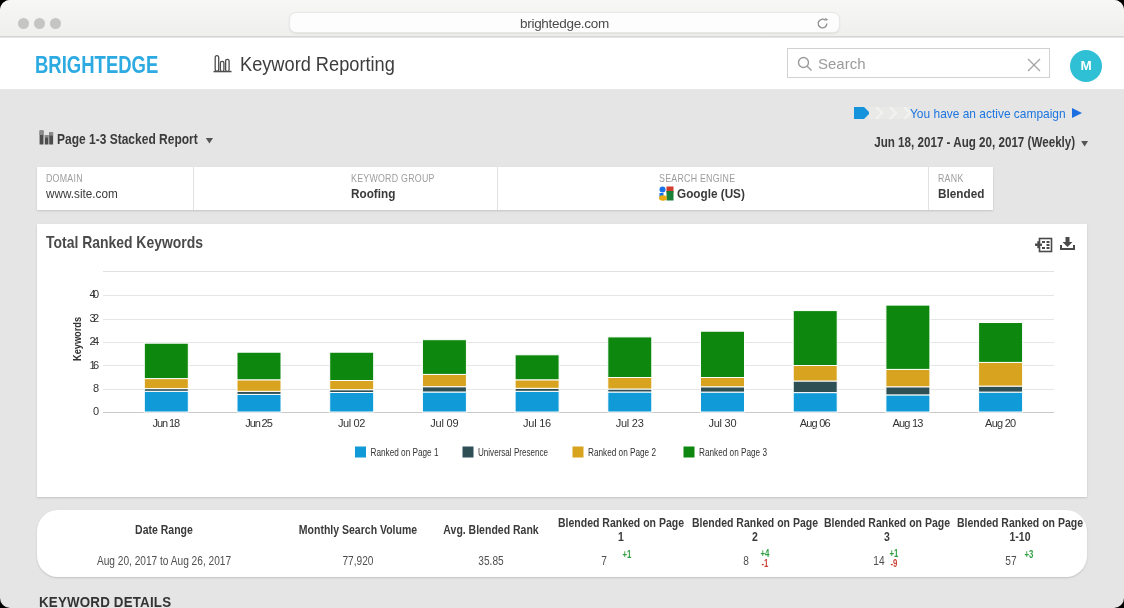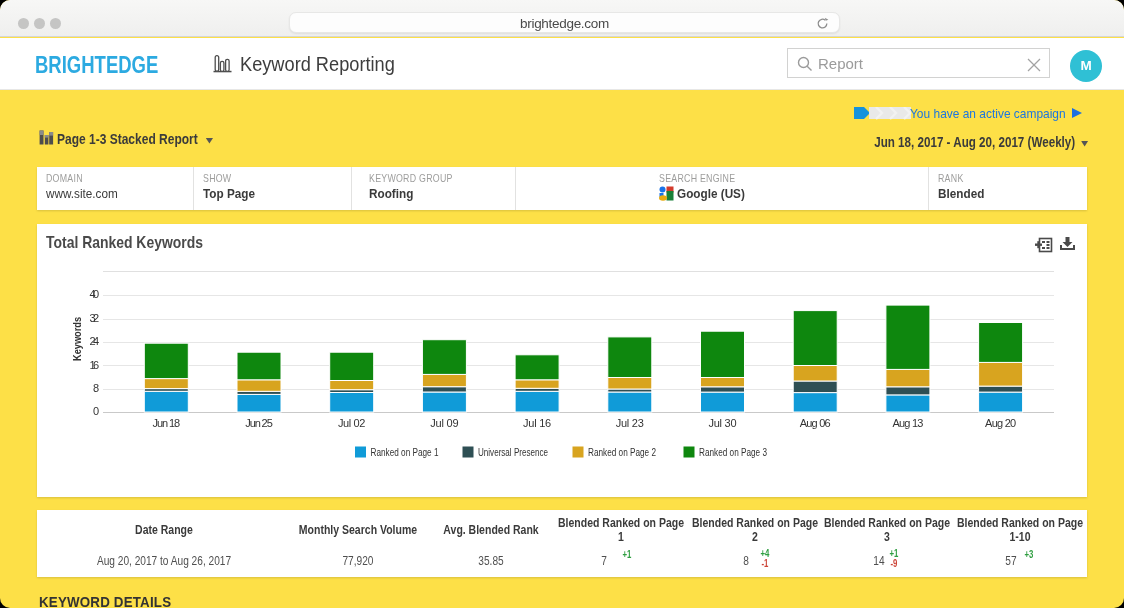--- a/index.html
+++ b/index.html
@@ -1,43 +1,43 @@
 <!DOCTYPE html>
 <html><head>
 <meta charset="utf-8">
 <style>
 * { margin:0; padding:0; box-sizing:border-box; }
 html,body { background:#000; width:1124px; height:608px; overflow:hidden; }
 body { font-family:"Liberation Sans", sans-serif; }
-#win { position:absolute; left:0; top:0; width:1124px; height:608px; border-radius:10px; overflow:hidden; background:#fde047; }
+#win { position:absolute; left:0; top:0; width:1124px; height:608px; border-radius:10px; overflow:hidden; background:#e5e5e5; }
 
 #chrome { position:absolute; left:0; top:0; width:1124px; height:37px; background:linear-gradient(#f7f7f6,#efefee); border-bottom:1px solid #d6d6d5; }
 .dot { position:absolute; width:11px; height:11px; border-radius:50%; background:#c5c5c4; top:18px; }
 #urlbar { position:absolute; left:289px; top:11.5px; width:551px; height:21px; background:#fdfdfd; border:1px solid #e7e7e6; border-radius:7px; box-shadow:0 1px 2px rgba(0,0,0,0.07); }
 #urltext { position:absolute; left:0; right:0; top:3px; text-align:center; font-size:13.5px; color:#4a4a4a; letter-spacing:-0.3px; }
 
 #hdr { position:absolute; left:0; top:38px; width:1124px; height:52px; background:#fff; border-bottom:1px solid #e7e7e6; }
 #logo { position:absolute; left:35px; top:13px; font-size:24.5px; font-weight:bold; color:#2caae1; letter-spacing:0px; transform:scaleX(0.755); transform-origin:left top; white-space:nowrap; }
 #ptitle { position:absolute; left:240px; top:15px; font-size:20px; color:#3d3d3d; transform:scaleX(0.91); transform-origin:left top; white-space:nowrap; }
 #searchbox { position:absolute; left:787px; top:10px; width:263px; height:30px; background:#fff; border:1px solid #d2d2d1; }
 #searchph { position:absolute; left:30px; top:6px; font-size:15px; color:#9b9b9b; }
 #avatar { position:absolute; left:1070px; top:12px; width:32px; height:32px; border-radius:50%; background:#2fc0d5; color:#fff; font-size:13.5px; font-weight:bold; text-align:center; line-height:32px; }
 
 #campaigntext { position:absolute; left:910px; top:106px; font-size:13.5px; color:#1c75e0; transform:scaleX(0.885); transform-origin:left top; white-space:nowrap; }
 #daterow { position:absolute; right:36px; top:133px; font-size:15px; font-weight:bold; color:#3b3b3b; transform:scaleX(0.775); transform-origin:right top; white-space:nowrap; }
 #reportrow { position:absolute; left:57px; top:130px; font-size:15px; font-weight:bold; color:#3b3b3b; transform:scaleX(0.80); transform-origin:left top; white-space:nowrap; }
 
-#filterbar { position:absolute; left:37px; top:167px; width:1050px; height:43px; background:#fff; box-shadow:0 1px 2px rgba(0,0,0,0.15); }
+#filterbar { position:absolute; left:37px; top:167px; width:956px; height:43px; background:#fff; box-shadow:0 1px 2px rgba(0,0,0,0.15); }
 .fcell { position:absolute; top:0; height:43px; border-right:1px solid #e2e2e1; }
 .flabel { position:absolute; top:5px; left:9px; font-size:10.5px; color:#9d9d9c; letter-spacing:0.3px; white-space:nowrap; transform:scaleX(0.84); transform-origin:left top; }
 .fvalue { position:absolute; top:19px; left:9px; font-size:13.5px; font-weight:bold; color:#3a3a3a; white-space:nowrap; transform:scaleX(0.87); transform-origin:left top; }
 
 #chartcard { position:absolute; left:37px; top:224px; width:1050px; height:273px; background:#fff; box-shadow:0 1px 2px rgba(0,0,0,0.15); }
 #charttitle { position:absolute; left:46px; top:233px; font-size:17px; font-weight:bold; color:#4a4a4a; transform:scaleX(0.82); transform-origin:left top; white-space:nowrap; }
-#tablecard { position:absolute; left:37px; top:510px; width:1050px; height:67px; background:#fff; box-shadow:0 1px 2px rgba(0,0,0,0.15); }
+#tablecard { position:absolute; left:37px; top:510px; width:1050px; height:67px; background:#fff; box-shadow:0 1px 2px rgba(0,0,0,0.15);border-radius:21px; }
 .th { position:absolute; top:6px; width:150px; font-size:12.5px; font-weight:bold; color:#3a3a3a; text-align:center; line-height:14px; transform:scaleX(0.84); }
 .th1 { top:13px; }
 .td { position:absolute; top:43px; font-size:13px; color:#4f4f4f; text-align:center; transform:scaleX(0.78); }
 .chg { font-size:10px; line-height:9.5px; font-weight:bold; }
 .up { color:#2f9e41; }
 .dn { color:#cc4437; }
 #kwdetails { position:absolute; left:39px; top:593px; font-size:15px; font-weight:bold; color:#333; letter-spacing:0.2px; transform:scaleX(0.89); transform-origin:left top; }
 </style>
 </head>
 <body>
@@ -61,21 +61,21 @@
       <rect x="2.2" y="1.7" width="3.5" height="15.5" rx="1.6" fill="#fdfdfd" stroke="#4d4d4d" stroke-width="1.3"></rect>
       <rect x="7.4" y="7.3" width="3.5" height="10" rx="1.6" fill="#fdfdfd" stroke="#4d4d4d" stroke-width="1.3"></rect>
       <rect x="12.6" y="5.3" width="3.5" height="12" rx="1.6" fill="#fdfdfd" stroke="#4d4d4d" stroke-width="1.3"></rect>
     </svg>
     <div id="ptitle">Keyword Reporting</div>
     <div id="searchbox">
       <svg style="position:absolute;left:9px;top:7px;" width="16" height="16" viewBox="0 0 16 16">
         <circle cx="6.5" cy="6.5" r="5" fill="none" stroke="#9b9b9b" stroke-width="1.4"></circle>
         <line x1="10.2" y1="10.2" x2="14.5" y2="14.5" stroke="#9b9b9b" stroke-width="1.4"></line>
       </svg>
-      <div id="searchph">Report</div>
+      <div id="searchph">Search</div>
       <svg style="position:absolute;right:7px;top:8px;" width="16" height="16" viewBox="0 0 16 16">
         <line x1="2" y1="2" x2="14" y2="14" stroke="#a3a3a3" stroke-width="1.3"></line>
         <line x1="14" y1="2" x2="2" y2="14" stroke="#a3a3a3" stroke-width="1.3"></line>
       </svg>
     </div>
     <div id="avatar">M</div>
   </div>
 
   <svg style="position:absolute;left:850px;top:107px;" width="240" height="13" viewBox="0 0 240 13">
     <polygon points="4,0 14,0 20,6 14,12 4,12" fill="#1592dc"></polygon>
@@ -103,25 +103,21 @@
     <svg width="9" height="6" viewBox="0 0 9 6" style="margin-left:2px;">
         <polygon points="0,0 9,0 4.5,5.5" fill="#555"></polygon>
       </svg>
   </div>
 
   <div id="filterbar">
     <div class="fcell" style="left:0; width:157px;">
         <div class="flabel">DOMAIN</div>
         <div class="fvalue" style="font-weight:normal;">www.site.com</div>
       </div>
-    <div class="fcell" style="left:157px; width:158px;">
-        <div class="flabel">SHOW</div>
-        <div class="fvalue">Top Page</div>
-      </div>
-    <div class="fcell" style="left:323px; width:156px;">
+    <div class="fcell" style="left:305px; width:156px;">
         <div class="flabel">KEYWORD GROUP</div>
         <div class="fvalue">Roofing</div>
       </div>
     <div class="fcell" style="left:892px; width:158px; border-right:none;">
         <div class="flabel">RANK</div>
         <div class="fvalue">Blended</div>
       </div>
     <div class="fcell" style="left:613px; width:279px;">
         <div class="flabel">SEARCH ENGINE</div>
       <svg style="position:absolute;left:9px;top:19px;" width="15" height="15" viewBox="0 0 15 15">

